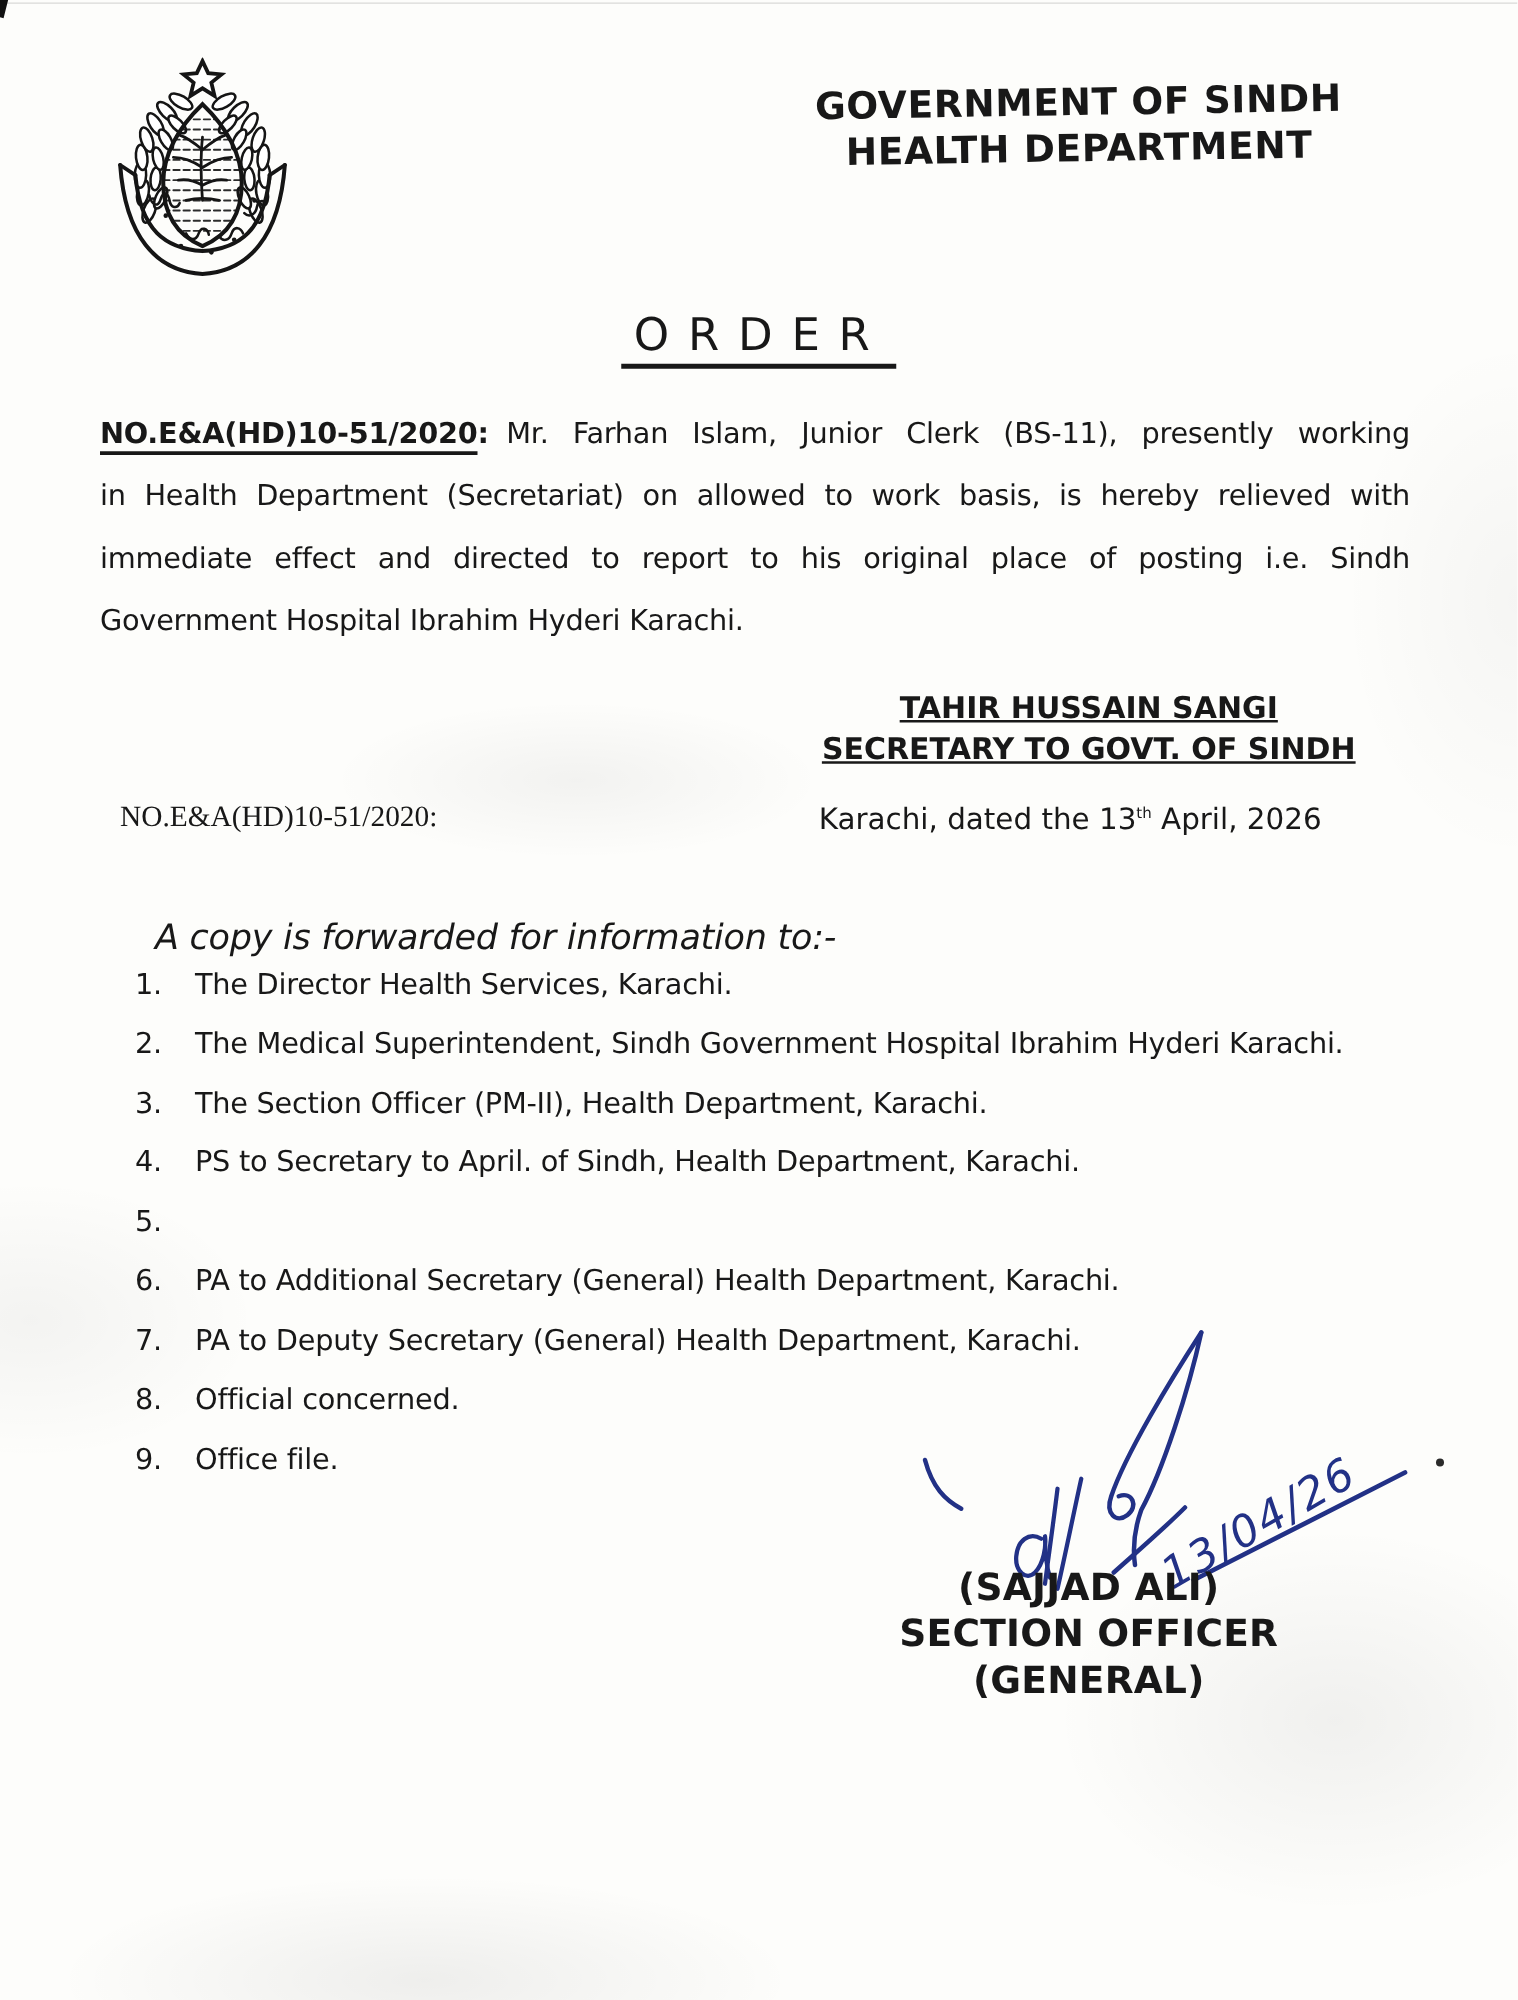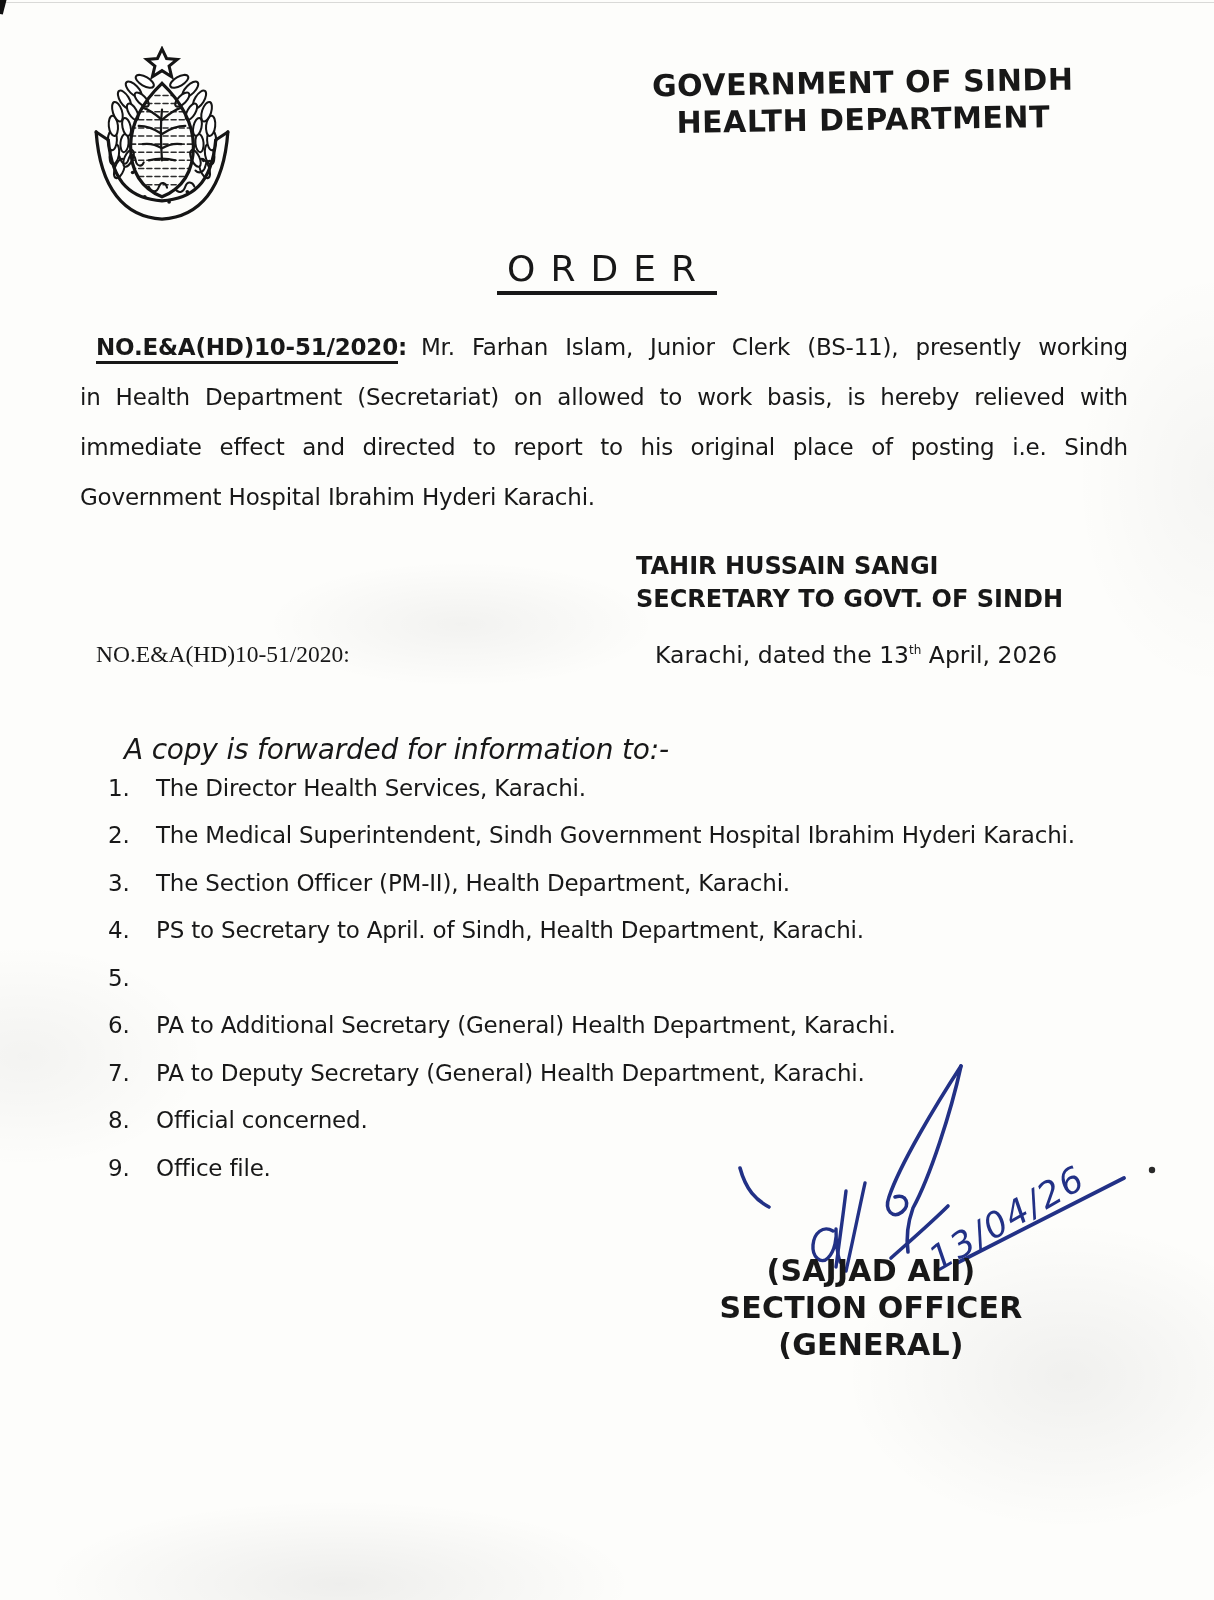--- a/index.html
+++ b/index.html
@@ -34,27 +34,27 @@
 
   .order-title-wrap{position:absolute;left:0;top:248px;width:100%;display:flex;justify-content:center;}
   .order-title{
     font-weight:normal;font-size:36px;letter-spacing:15px;
     border-bottom:4px solid #181818;padding:0 6px 2px 10px;
   }
 
   .order-para{position:absolute;left:80px;top:322px;width:1048px;font-size:23px;letter-spacing:-0.2px;}
   .order-para .pline{height:50px;line-height:50px;text-align:justify;text-align-last:justify;white-space:nowrap;}
   .order-para .pline.last{text-align-last:left;}
-  .order-para .ref-bold{font-weight:bold;border-bottom:3px solid #181818;padding-bottom:1px;margin-left:16px;}
+  .order-para .ref-bold{font-weight:bold;border-bottom:3px solid #181818;padding-bottom:1px;}
   .order-para .ref-colon{font-weight:bold;margin-right:14px;}
   .order-para .pline span.seg{display:inline;}
 
   .officer-block{
     position:absolute;left:636px;top:550px;width:470px;
-    text-align:left;font-weight:bold;font-size:24px;line-height:33px;
+    text-align:center;font-weight:bold;font-size:24px;line-height:33px;text-decoration:underline;
   }
 
   .ref-row{position:absolute;left:80px;top:641px;width:1048px;font-size:23.5px;}
   .ref-row .ref-no{position:absolute;left:16px;top:0;font-family:Liberation Serif, serif;}
   .ref-row .place-date{position:absolute;left:575px;top:0;}
   .ref-row sup{font-size:12px;vertical-align:super;line-height:0;}
 
   .copy-heading{
     position:absolute;left:124px;top:733px;
     font-weight:normal;font-style:italic;font-size:28px;letter-spacing:-0.2px;

